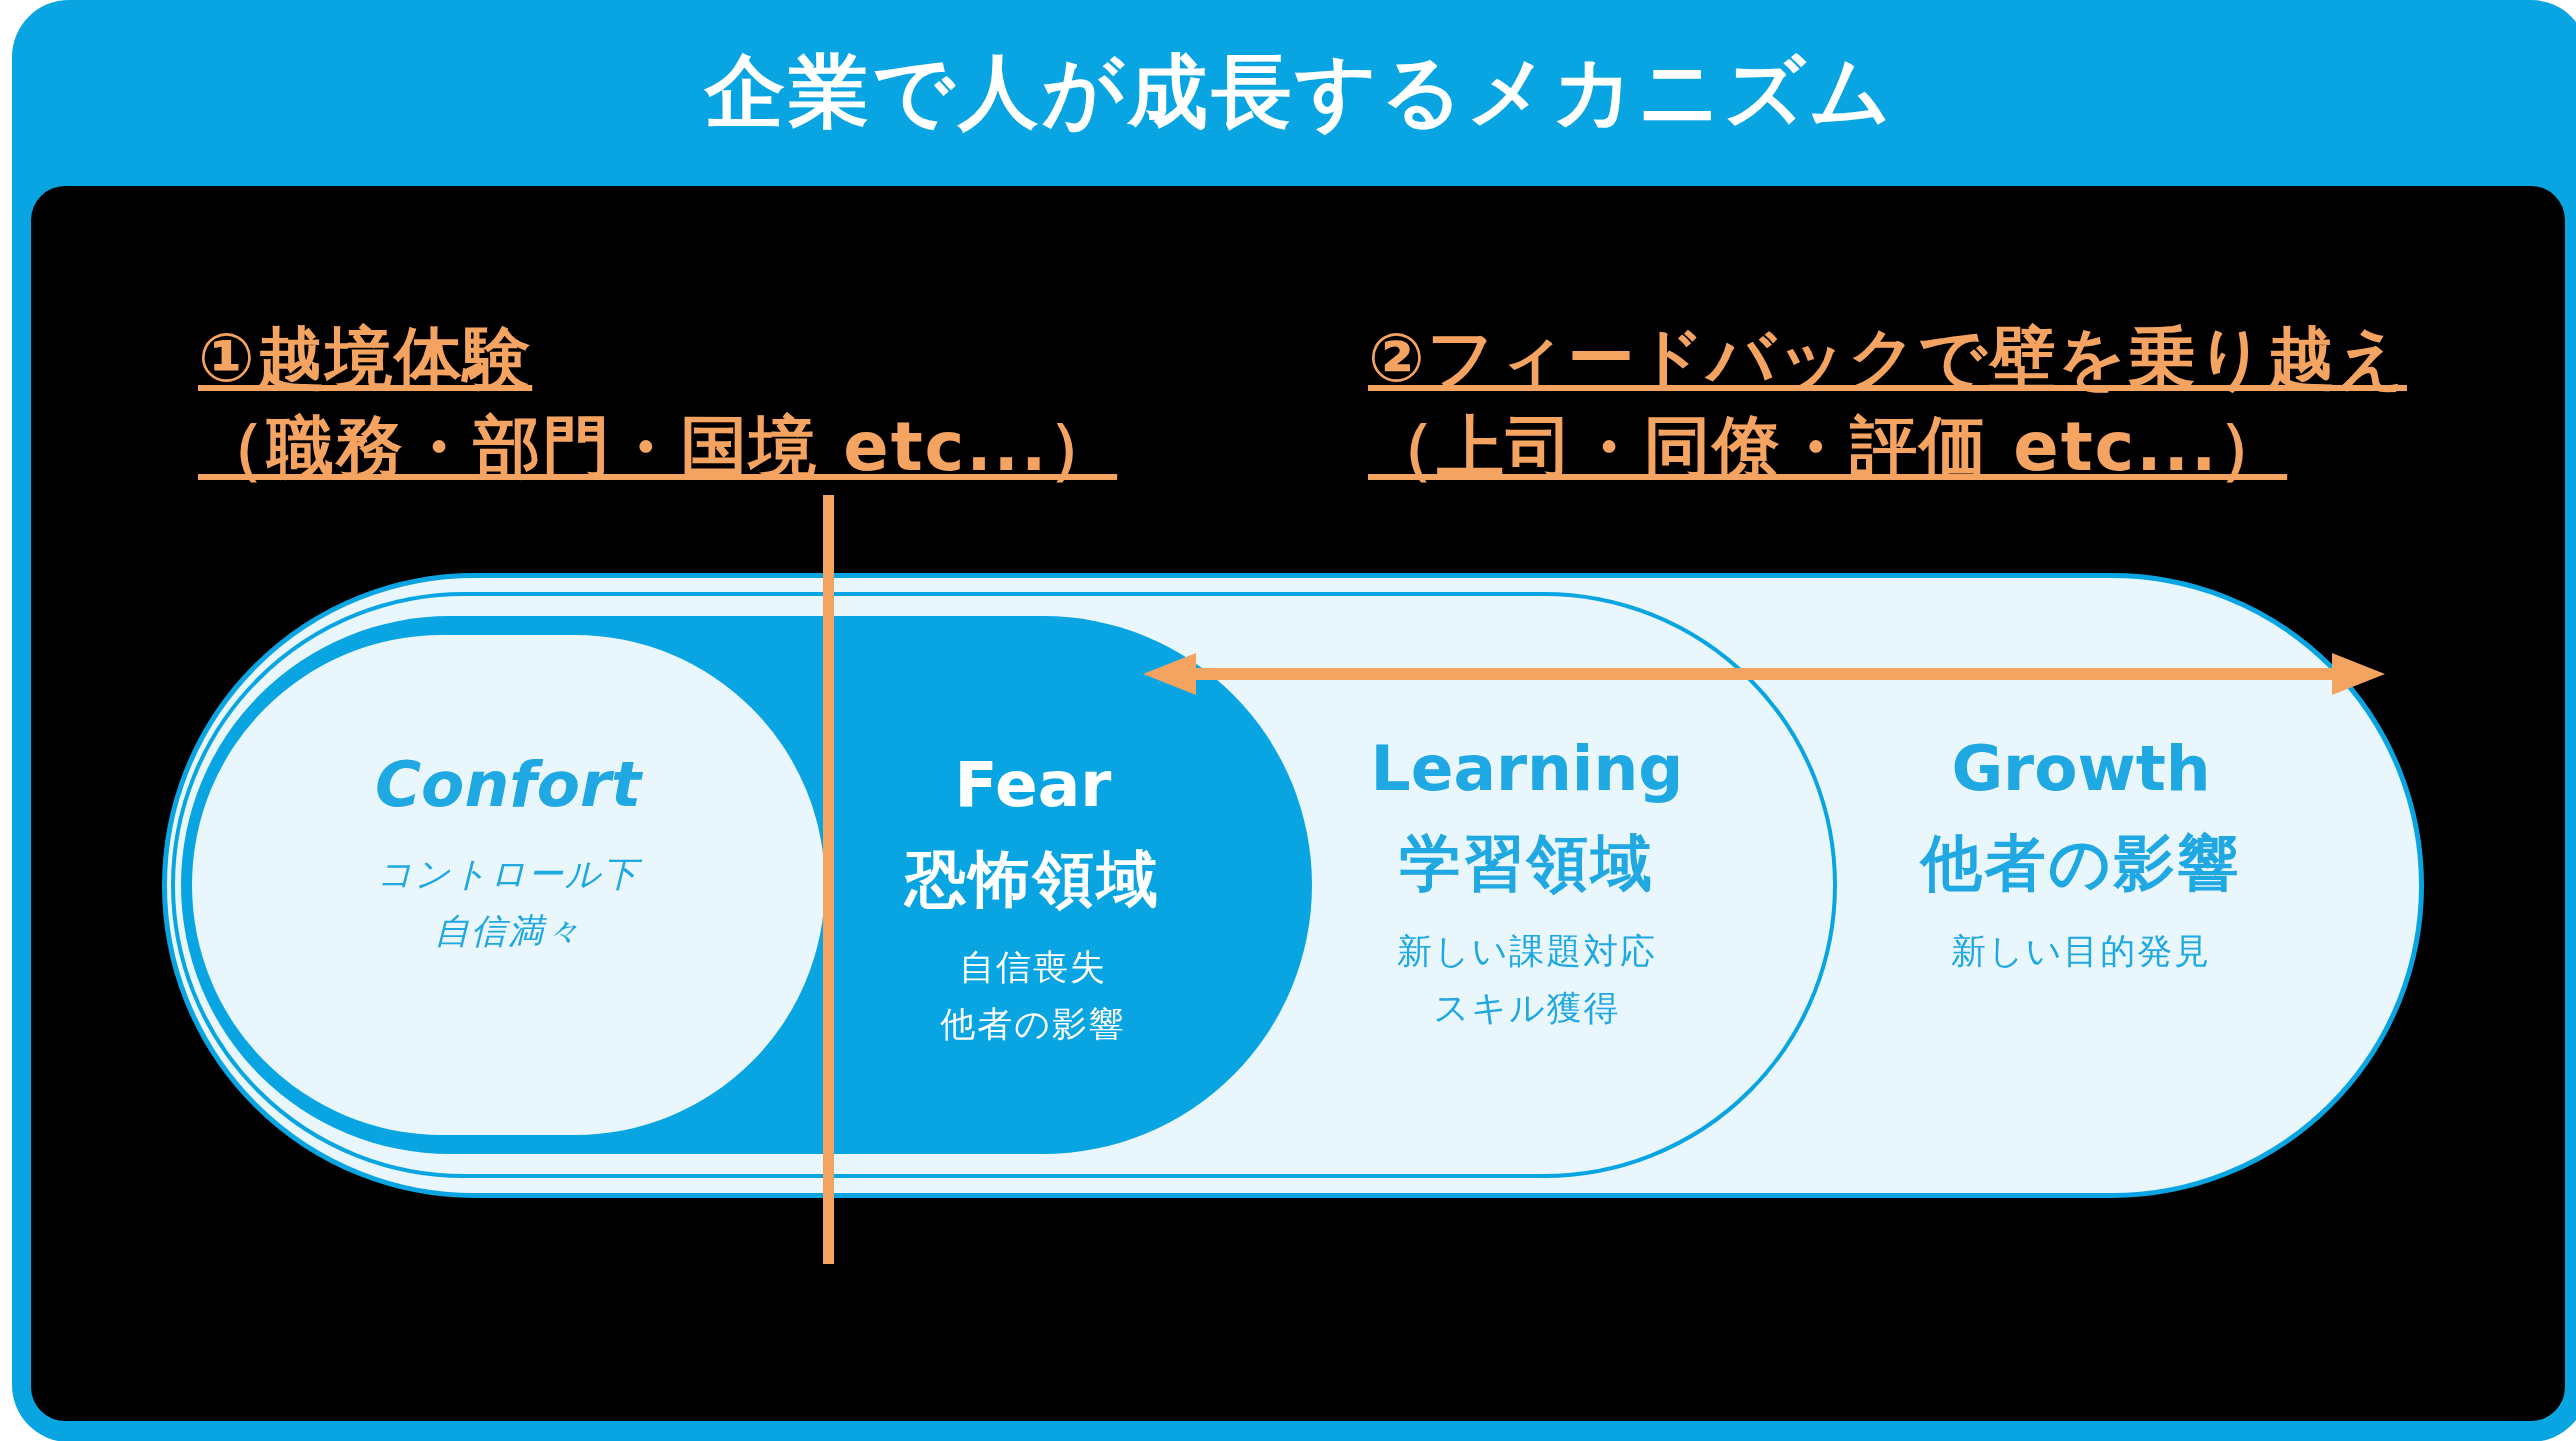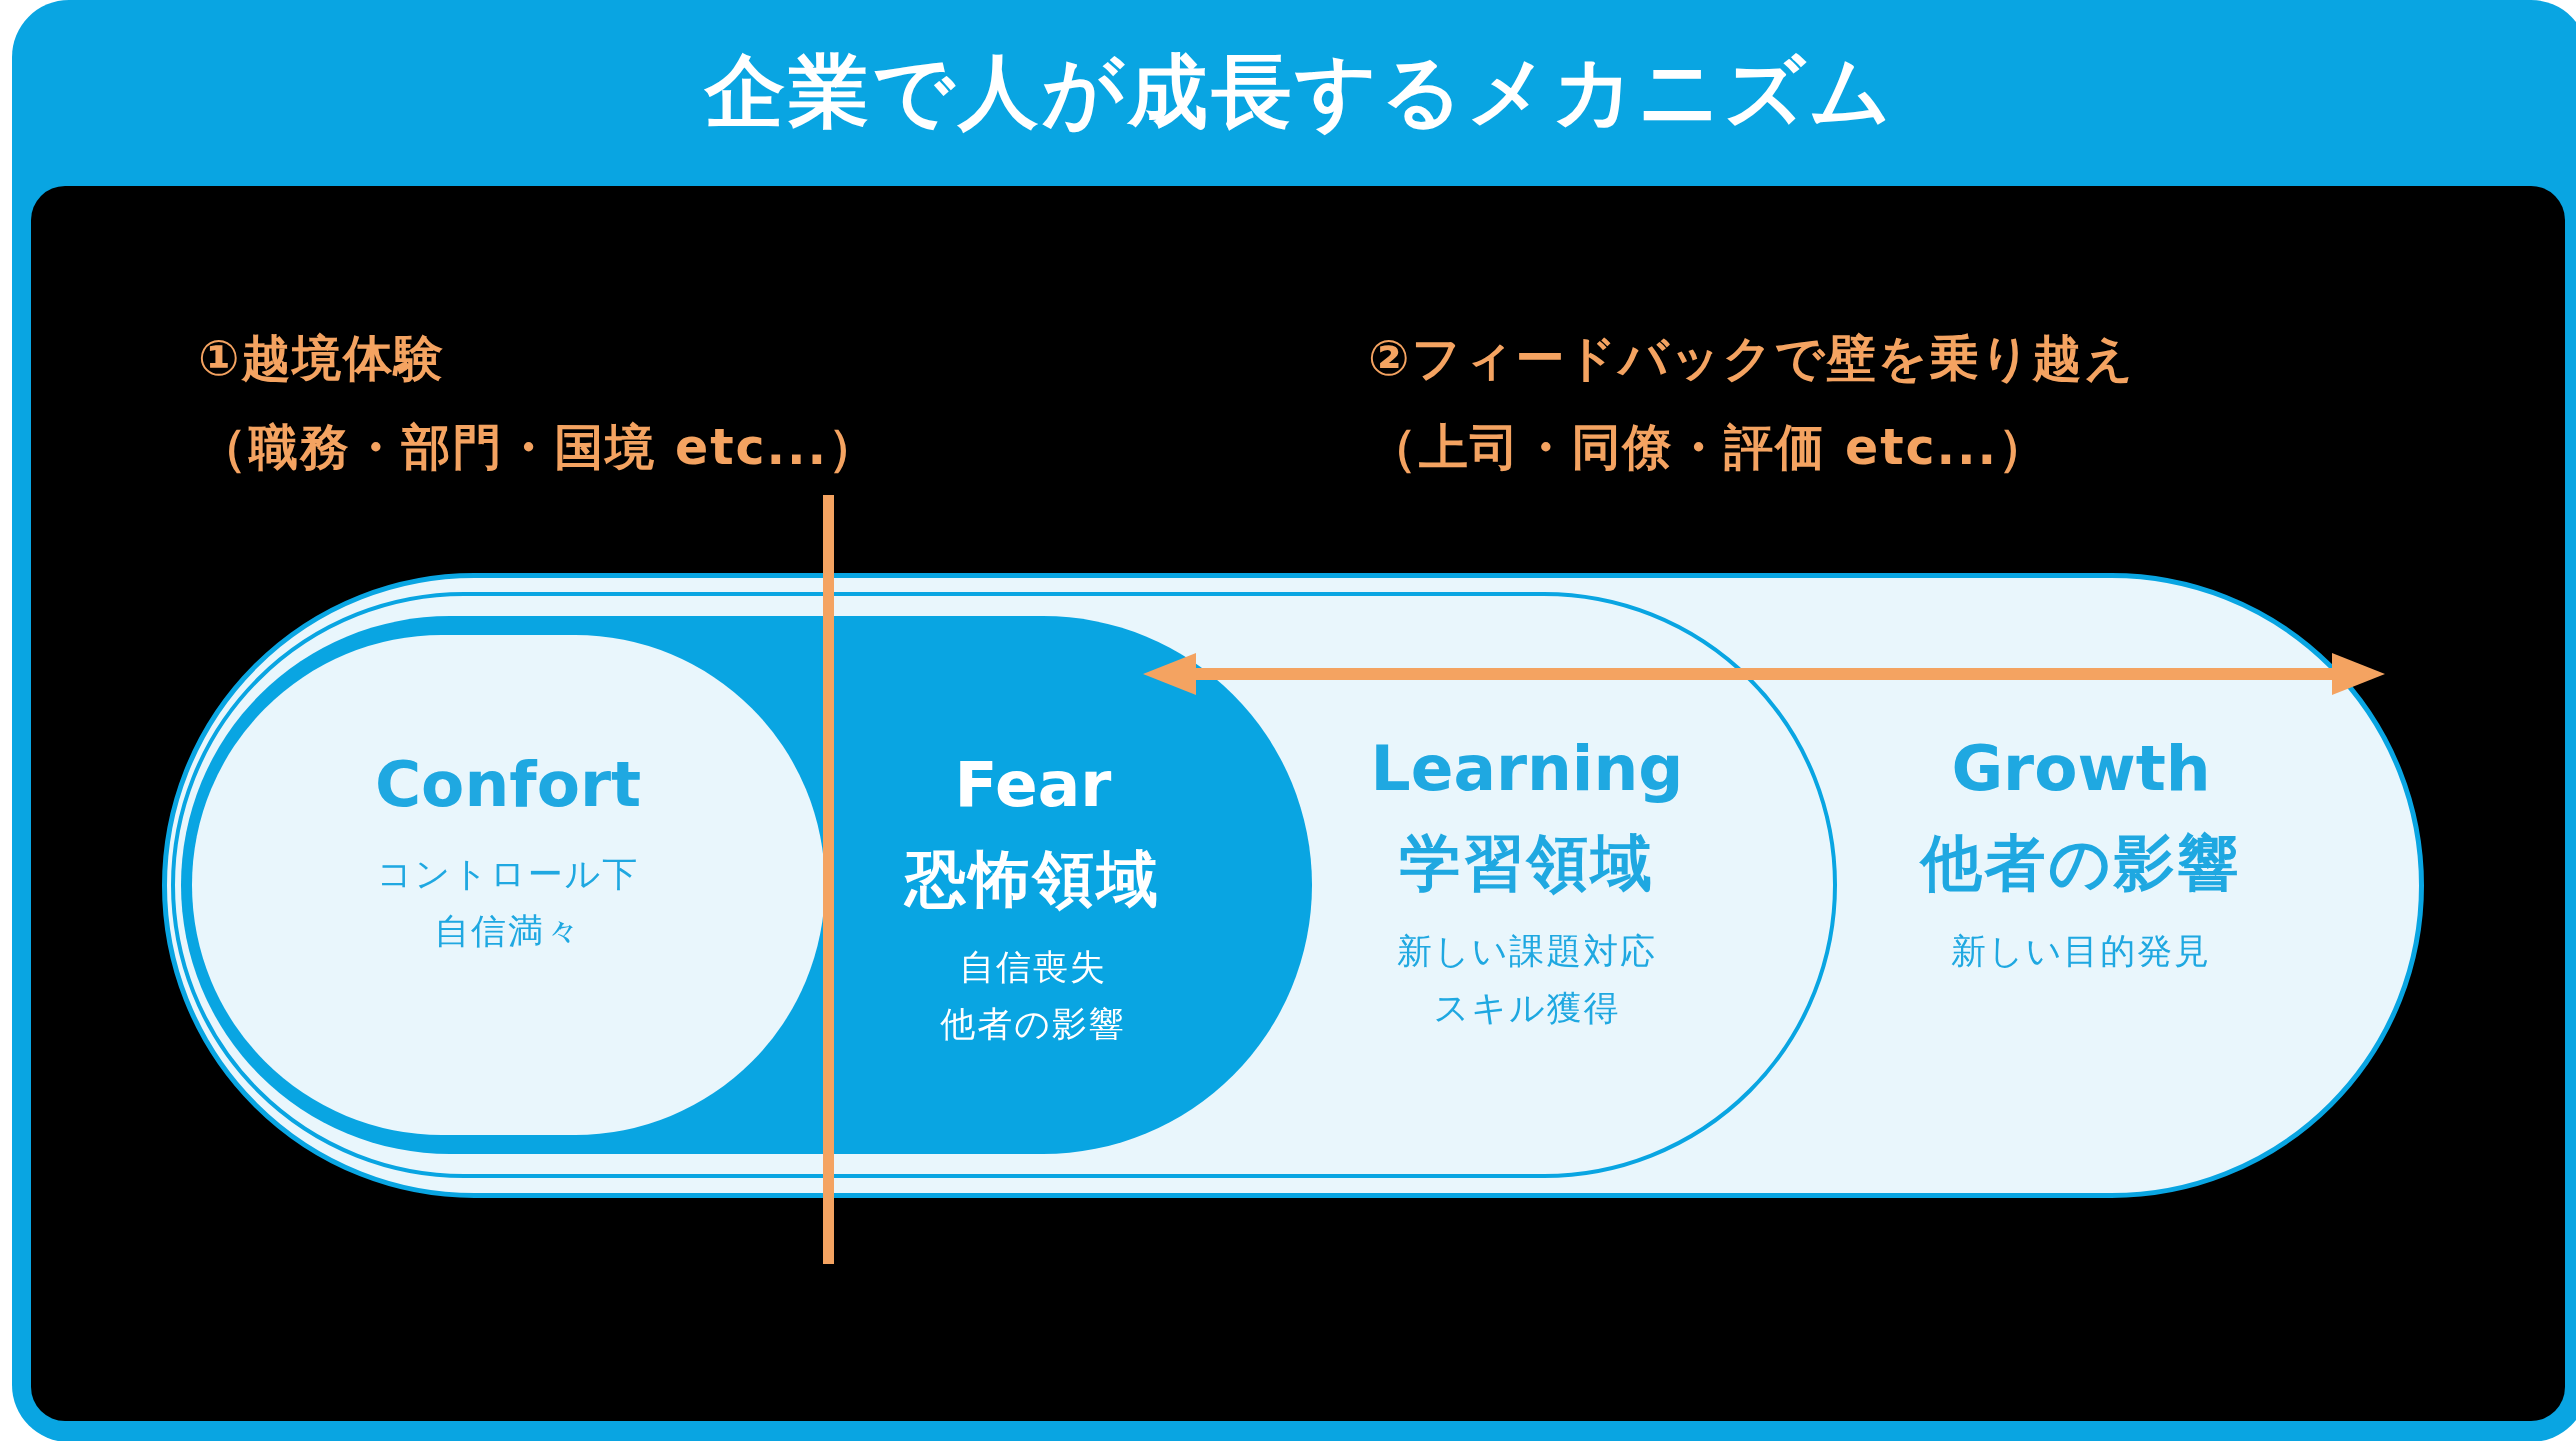--- a/index.html
+++ b/index.html
@@ -70,36 +70,37 @@
     border-right:53px solid var(--orange);
   }
   .arrow-head.right{
     left:2320px;top:653px;
     border-top:21px solid transparent;border-bottom:21px solid transparent;
     border-left:53px solid var(--orange);
   }
   
   .steplabel{
     position:absolute;z-index:8;color:var(--orange);
-    font-size:49px;font-weight:700;line-height:89px;letter-spacing:1.9px;
+    font-size:67px;font-weight:700;line-height:89px;letter-spacing:1.9px;
     white-space:nowrap;
+    text-decoration:underline;
   }
   .steplabel.one{left:186px;top:314px;}
   .steplabel.two{left:1356px;top:314px;}
   
   .zone{
     position:absolute;width:664px;z-index:8;text-align:center;
     color:var(--text-cyan);
   }
   .zone.on-cyan{color:var(--white);}
   .zone .en{font-size:63px;font-weight:700;height:95px;line-height:95px;white-space:nowrap;}
   .zone .jp{font-size:61px;font-weight:700;height:93px;line-height:93px;letter-spacing:2.8px;white-space:nowrap;}
   .zone .gap{height:14.2px;}
   .zone .sub{font-size:35px;font-weight:500;height:57px;line-height:57px;letter-spacing:1.9px;white-space:nowrap;}
-  .zone.comfort{left:164px;top:737px;}
+  .zone.comfort{left:164px;top:737px;font-style:italic;}
   .zone.fear{left:689px;top:737px;}
   .zone.learning{left:1183px;top:721px;}
   .zone.growth{left:1737px;top:721px;}
 </style>
 </head>
 <body>
 
 <div class="canvas">
 
   <div class="titlebar">

